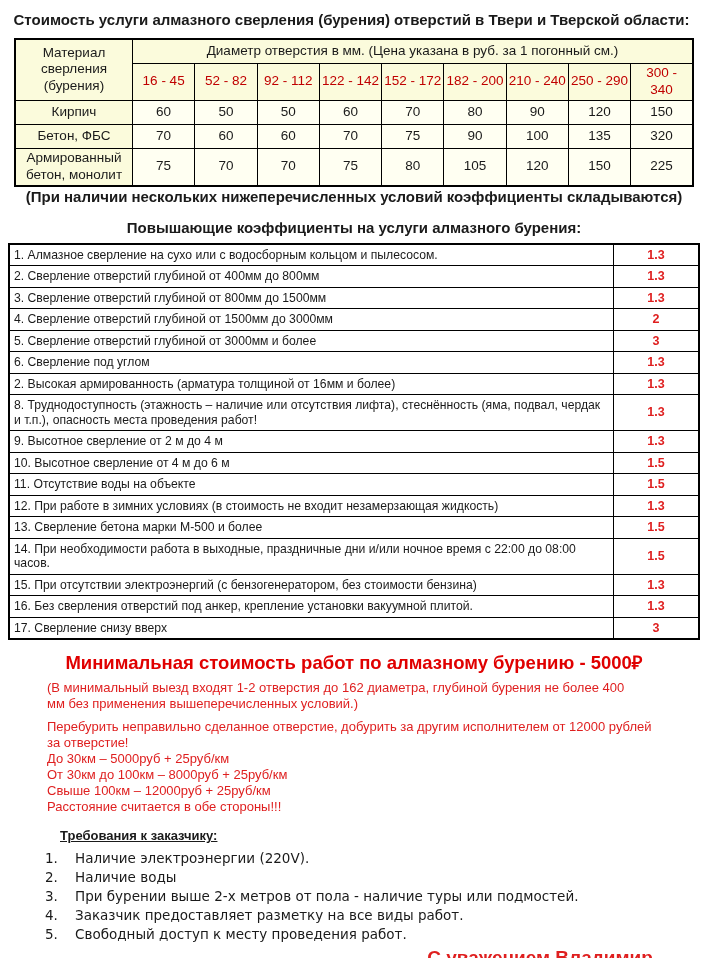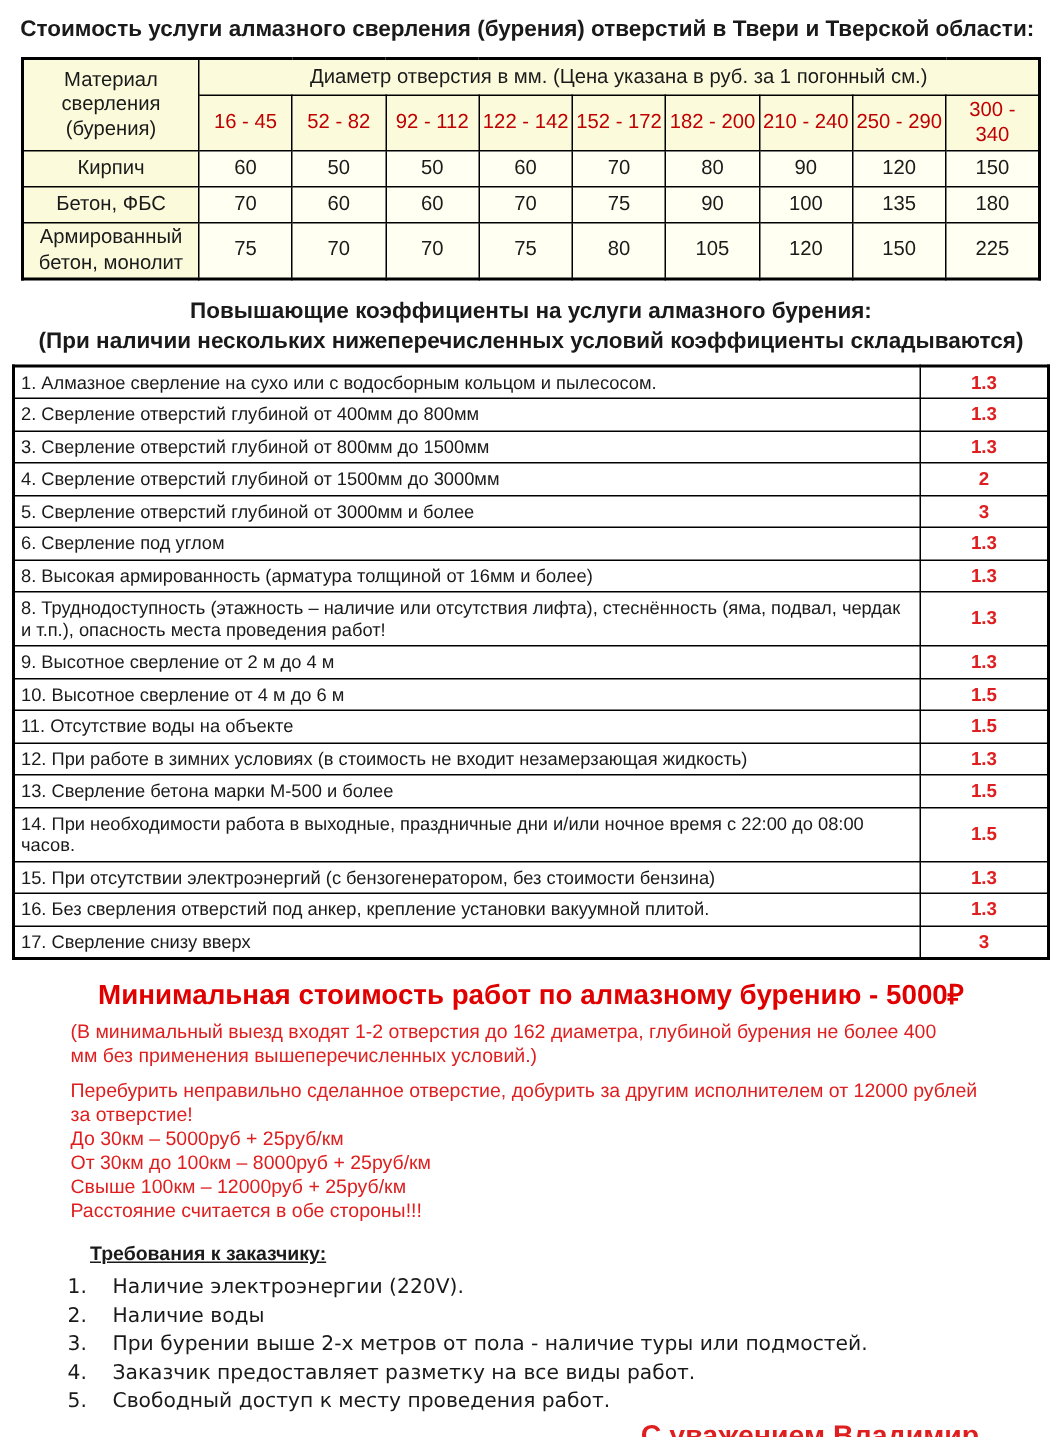--- a/index.html
+++ b/index.html
@@ -165,39 +165,39 @@
         <tr>
           <td class="mat-cell">Бетон, ФБС</td>
           <td class="price-cell">70</td>
           <td class="price-cell">60</td>
           <td class="price-cell">60</td>
           <td class="price-cell">70</td>
           <td class="price-cell">75</td>
           <td class="price-cell">90</td>
           <td class="price-cell">100</td>
           <td class="price-cell">135</td>
-          <td class="price-cell">180</td>
+          <td class="price-cell">320</td>
         </tr>
         <tr>
           <td class="mat-cell">Армированный бетон, монолит</td>
           <td class="price-cell">75</td>
           <td class="price-cell">70</td>
           <td class="price-cell">70</td>
           <td class="price-cell">75</td>
           <td class="price-cell">80</td>
           <td class="price-cell">105</td>
           <td class="price-cell">120</td>
           <td class="price-cell">150</td>
           <td class="price-cell">225</td>
         </tr>
       </tbody>
   </table>
 
+  <div class="coeff-heading" style="margin-top:0;">(При наличии нескольких нижеперечисленных условий коэффициенты складываются)</div>
   <div class="coeff-heading">Повышающие коэффициенты на услуги алмазного бурения:</div>
-  <div class="coeff-heading" style="margin-top:0;">(При наличии нескольких нижеперечисленных условий коэффициенты складываются)</div>
 
   <table class="coeff-table">
     <tbody id="coeff-body">
         <tr>
           <td class="coeff-label">1. Алмазное сверление на сухо или с водосборным кольцом и пылесосом.</td>
           <td class="coeff-value">1.3</td>
         </tr>
         <tr>
           <td class="coeff-label">2. Сверление отверстий глубиной от 400мм до 800мм</td>
           <td class="coeff-value">1.3</td>
@@ -212,21 +212,21 @@
         </tr>
         <tr>
           <td class="coeff-label">5. Сверление отверстий глубиной от 3000мм и более</td>
           <td class="coeff-value">3</td>
         </tr>
         <tr>
           <td class="coeff-label">6. Сверление под углом</td>
           <td class="coeff-value">1.3</td>
         </tr>
         <tr>
-          <td class="coeff-label">8. Высокая армированность (арматура толщиной от 16мм и более)</td>
+          <td class="coeff-label">2. Высокая армированность (арматура толщиной от 16мм и более)</td>
           <td class="coeff-value">1.3</td>
         </tr>
         <tr>
           <td class="coeff-label">8. Труднодоступность (этажность – наличие или отсутствия лифта), стеснённость (яма, подвал, чердак и т.п.), опасность места проведения работ!</td>
           <td class="coeff-value">1.3</td>
         </tr>
         <tr>
           <td class="coeff-label">9. Высотное сверление от 2 м до 4 м</td>
           <td class="coeff-value">1.3</td>
         </tr>

